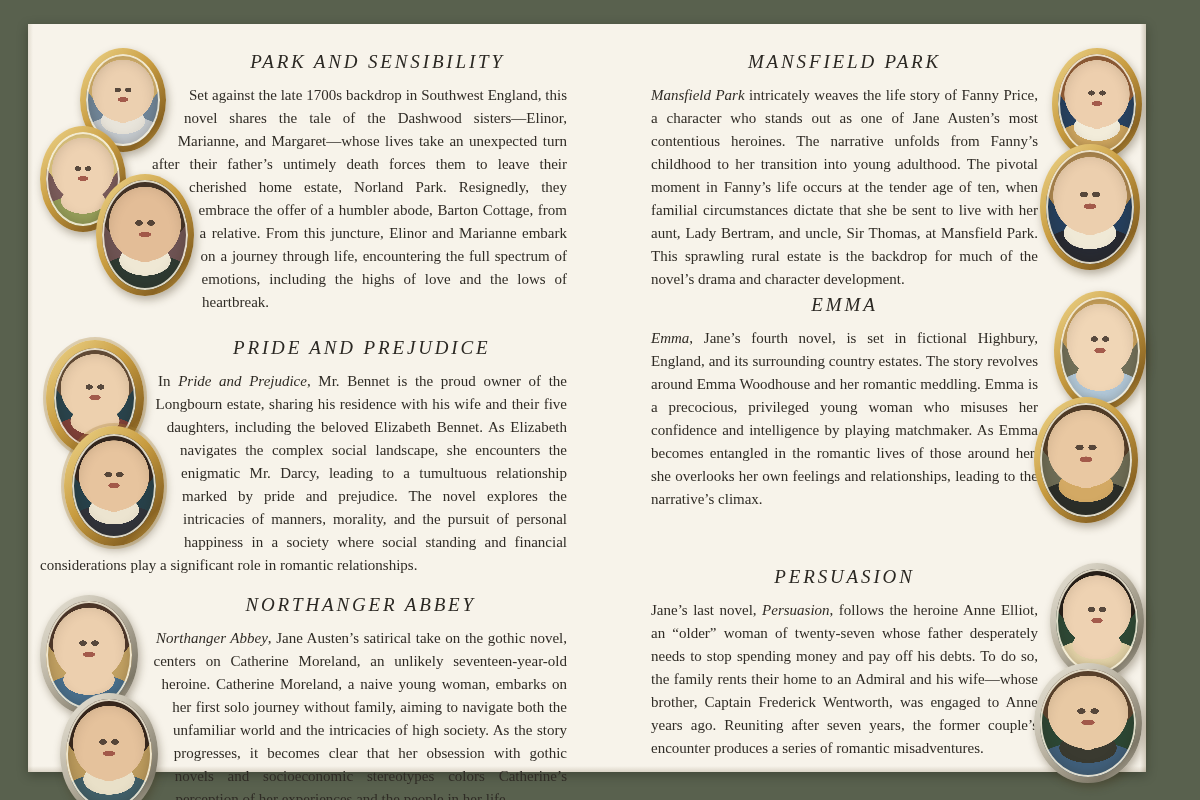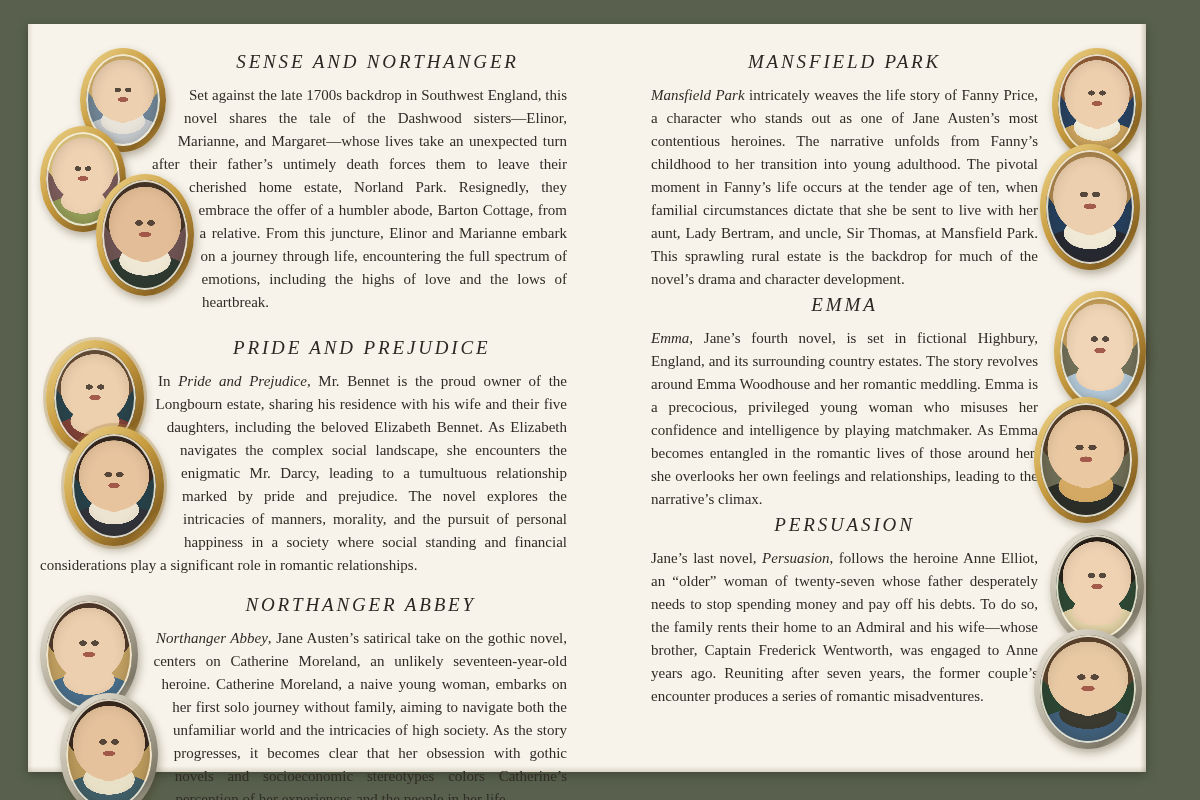--- a/index.html
+++ b/index.html
@@ -22,21 +22,21 @@
     display:flex;gap:84px;
   }
   .col{padding-top:24px;box-sizing:border-box;}
   .col-l{width:527px;}
   .col-r{width:495px;}
 
   section{position:relative;}
   .col-l section+section{margin-top:20px;}
   .col-l section.s3{margin-top:14px;}
   .col-r section.s2{}
-  .col-r section.s3{}
+  .col-r section.s3{margin-top:52px;}
 
   h2{
     margin:0 0 8px 0;
     font-size:19px;line-height:28px;
     font-style:italic;font-weight:normal;
     letter-spacing:.15em;
     text-align:center;color:#2b2823;
   }
   p{
     margin:0;font-size:15px;line-height:23px;
@@ -115,21 +115,21 @@
         <div class="oval o1 gold" style="--bg: #71879a; --bgd: #4f6374; --hair: #d9b66f; --skin: #ecd0b0; --dress: #c7cdd2; --collar: #e8e4da;">
             <div class="inner"></div>
           </div>
         <div class="oval o2 gold" style="--bg: #7c5d5d; --bgd: #5c4242; --hair: #e8cf86; --skin: #eed2b2; --dress: #97a05b; --collar: #eed2b2;">
             <div class="inner"></div>
           </div>
         <div class="oval o3 gold" style="--bg: #6f5454; --bgd: #513b3b; --hair: #46362a; --skin: #e3bd97; --dress: #2e3b33; --collar: #efe8d4;">
             <div class="inner"></div>
           </div>
       </div>
-      <h2>SENSE AND NORTHANGER</h2>
+      <h2>PARK AND SENSIBILITY</h2>
       <p><span>Set against the late 1700s backdrop in Southwest England, this novel shares the tale of the Dashwood sisters—Elinor, Marianne, and Margaret—whose lives take an unexpected turn after their father’s untimely death forces them to leave their cherished home estate, Norland Park. Resignedly, they embrace the offer of a humbler abode, Barton Cottage, from a relative. From this juncture, Elinor and Marianne embark on a journey through life, encountering the full spectrum of emotions, including the highs of love and the lows of heartbreak.</span></p>
     </section>
 
     <section class="s2">
       <div class="cluster cl-left c-pp">
         <div class="oval o1 gold-ornate" style="--bg: #29444d; --bgd: #1b3138; --hair: #68503a; --skin: #edd0ae; --dress: #82423a; --collar: #edd0ae;">
             <div class="inner"></div>
           </div>
         <div class="oval o2 gold-ornate" style="--bg: #27424b; --bgd: #192f36; --hair: #352821; --skin: #e7c49e; --dress: #31343c; --collar: #ece4d0;">
             <div class="inner"></div>

